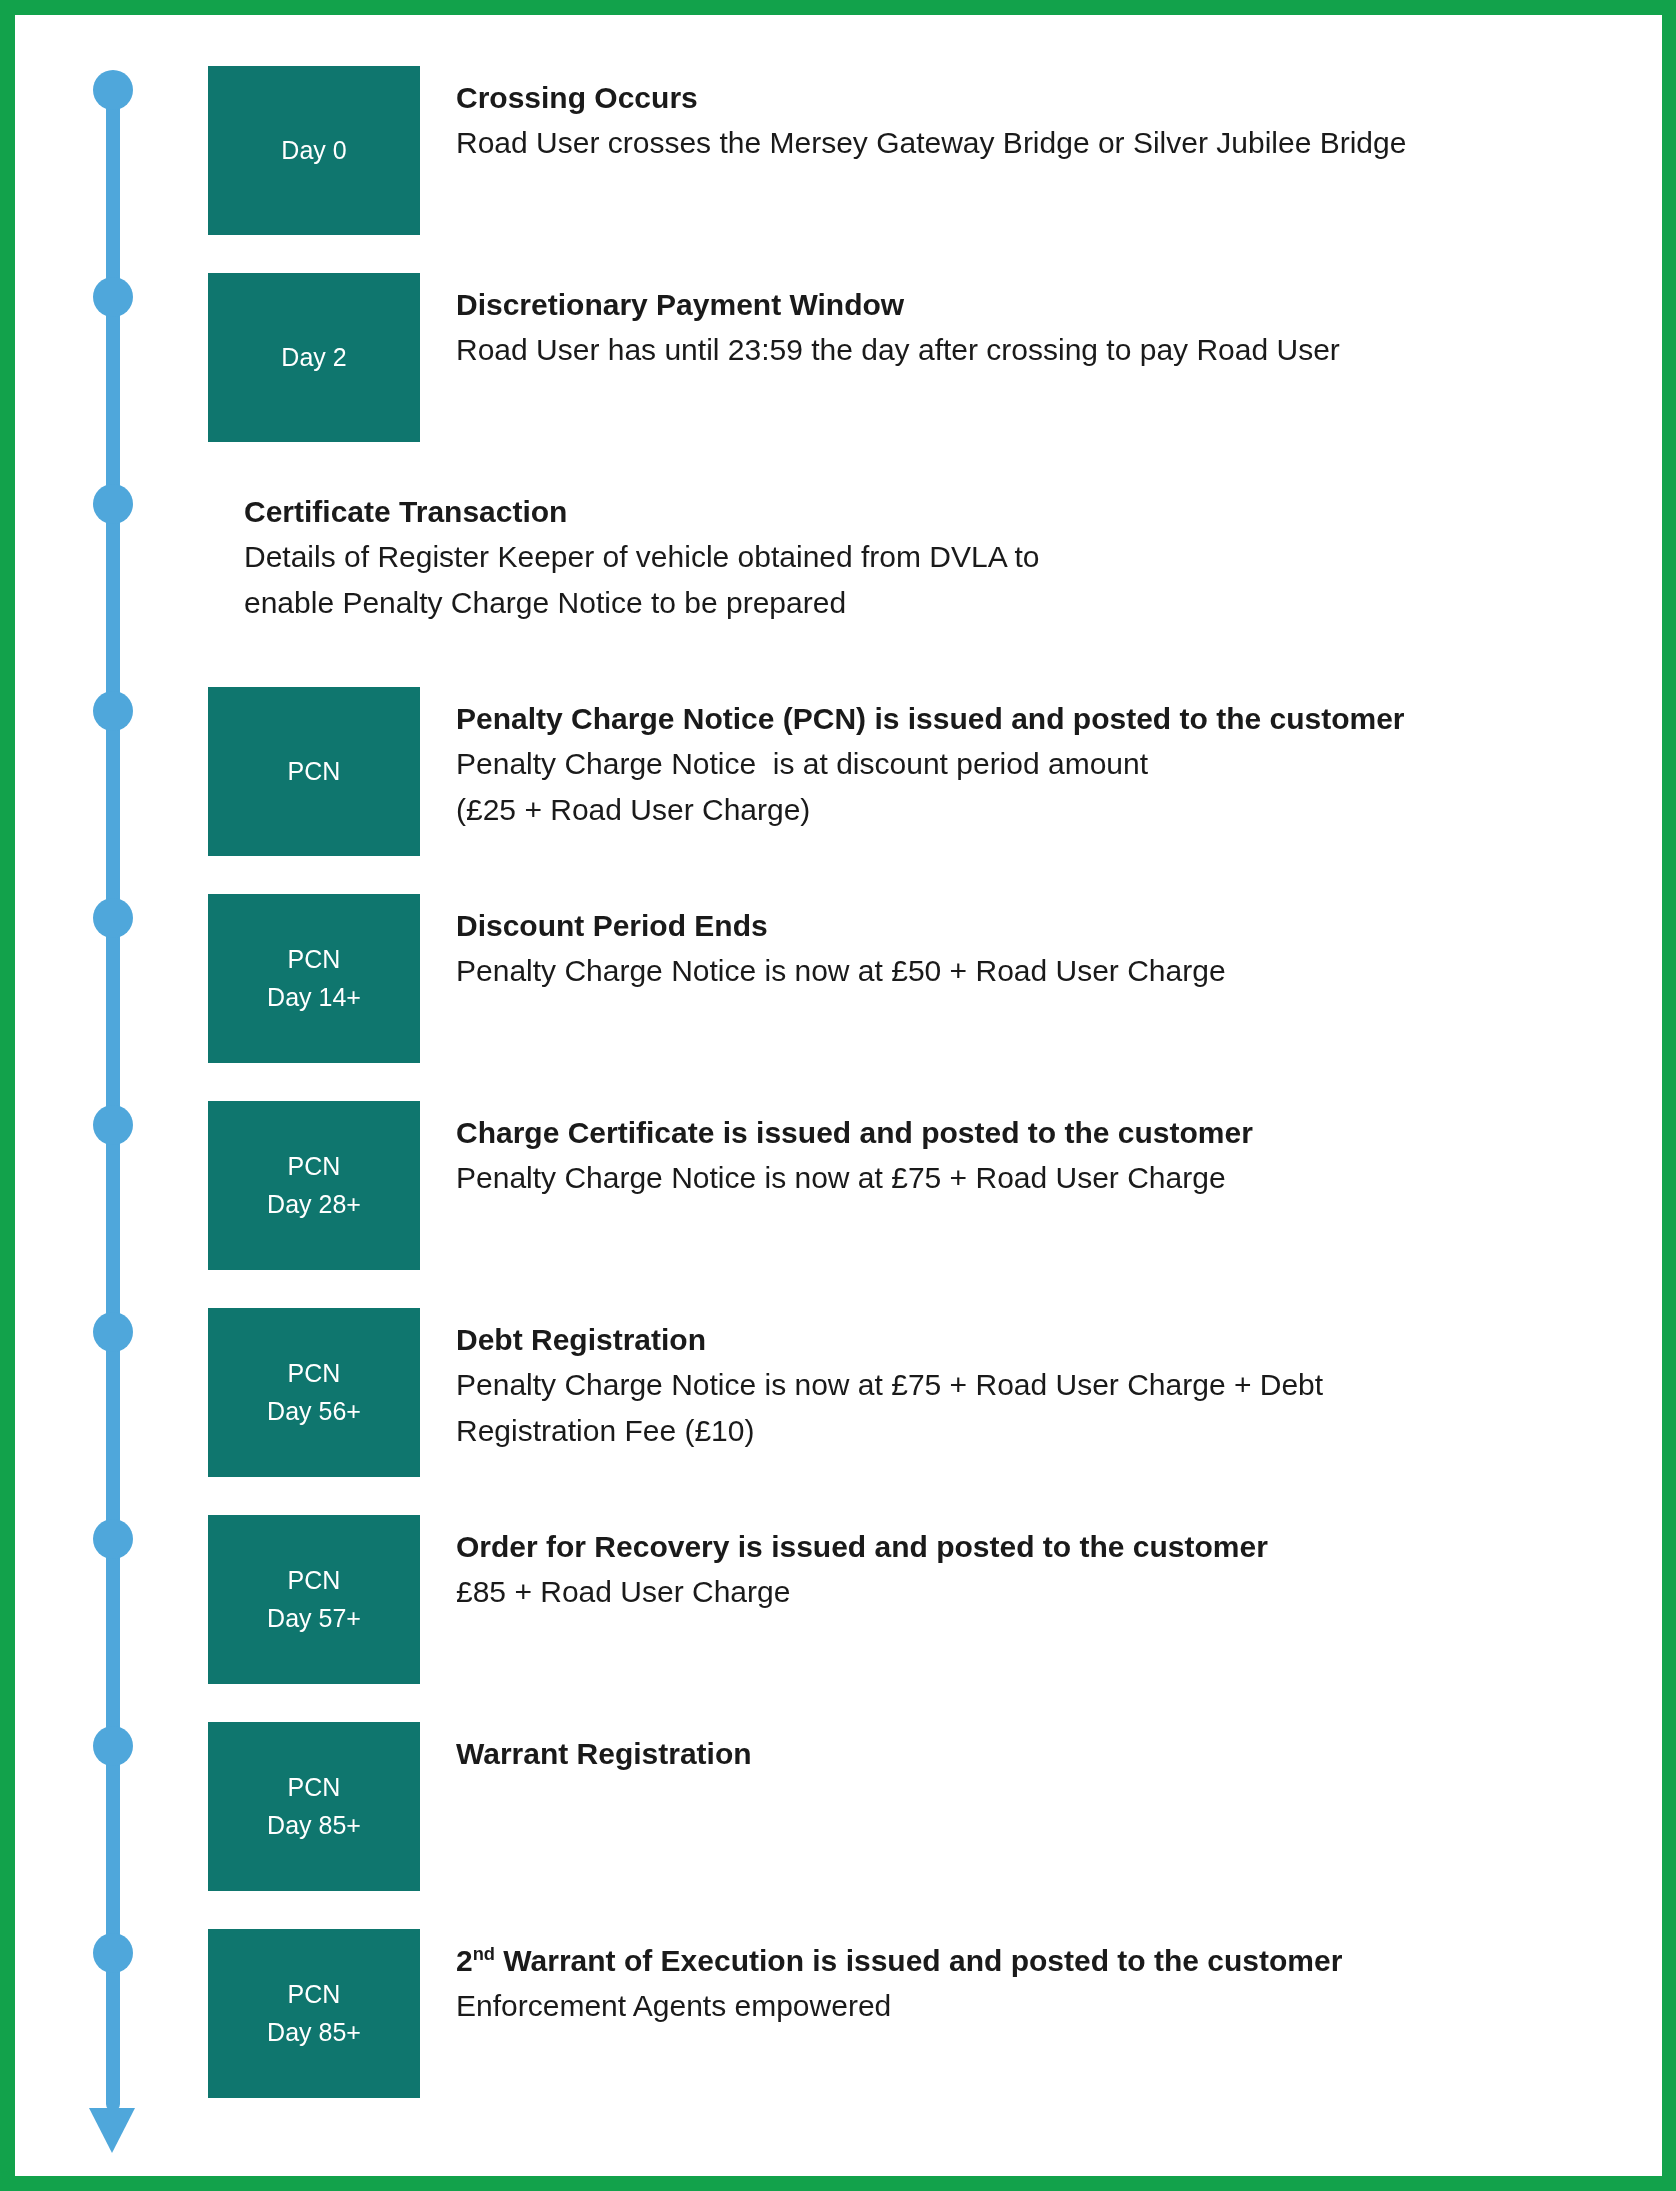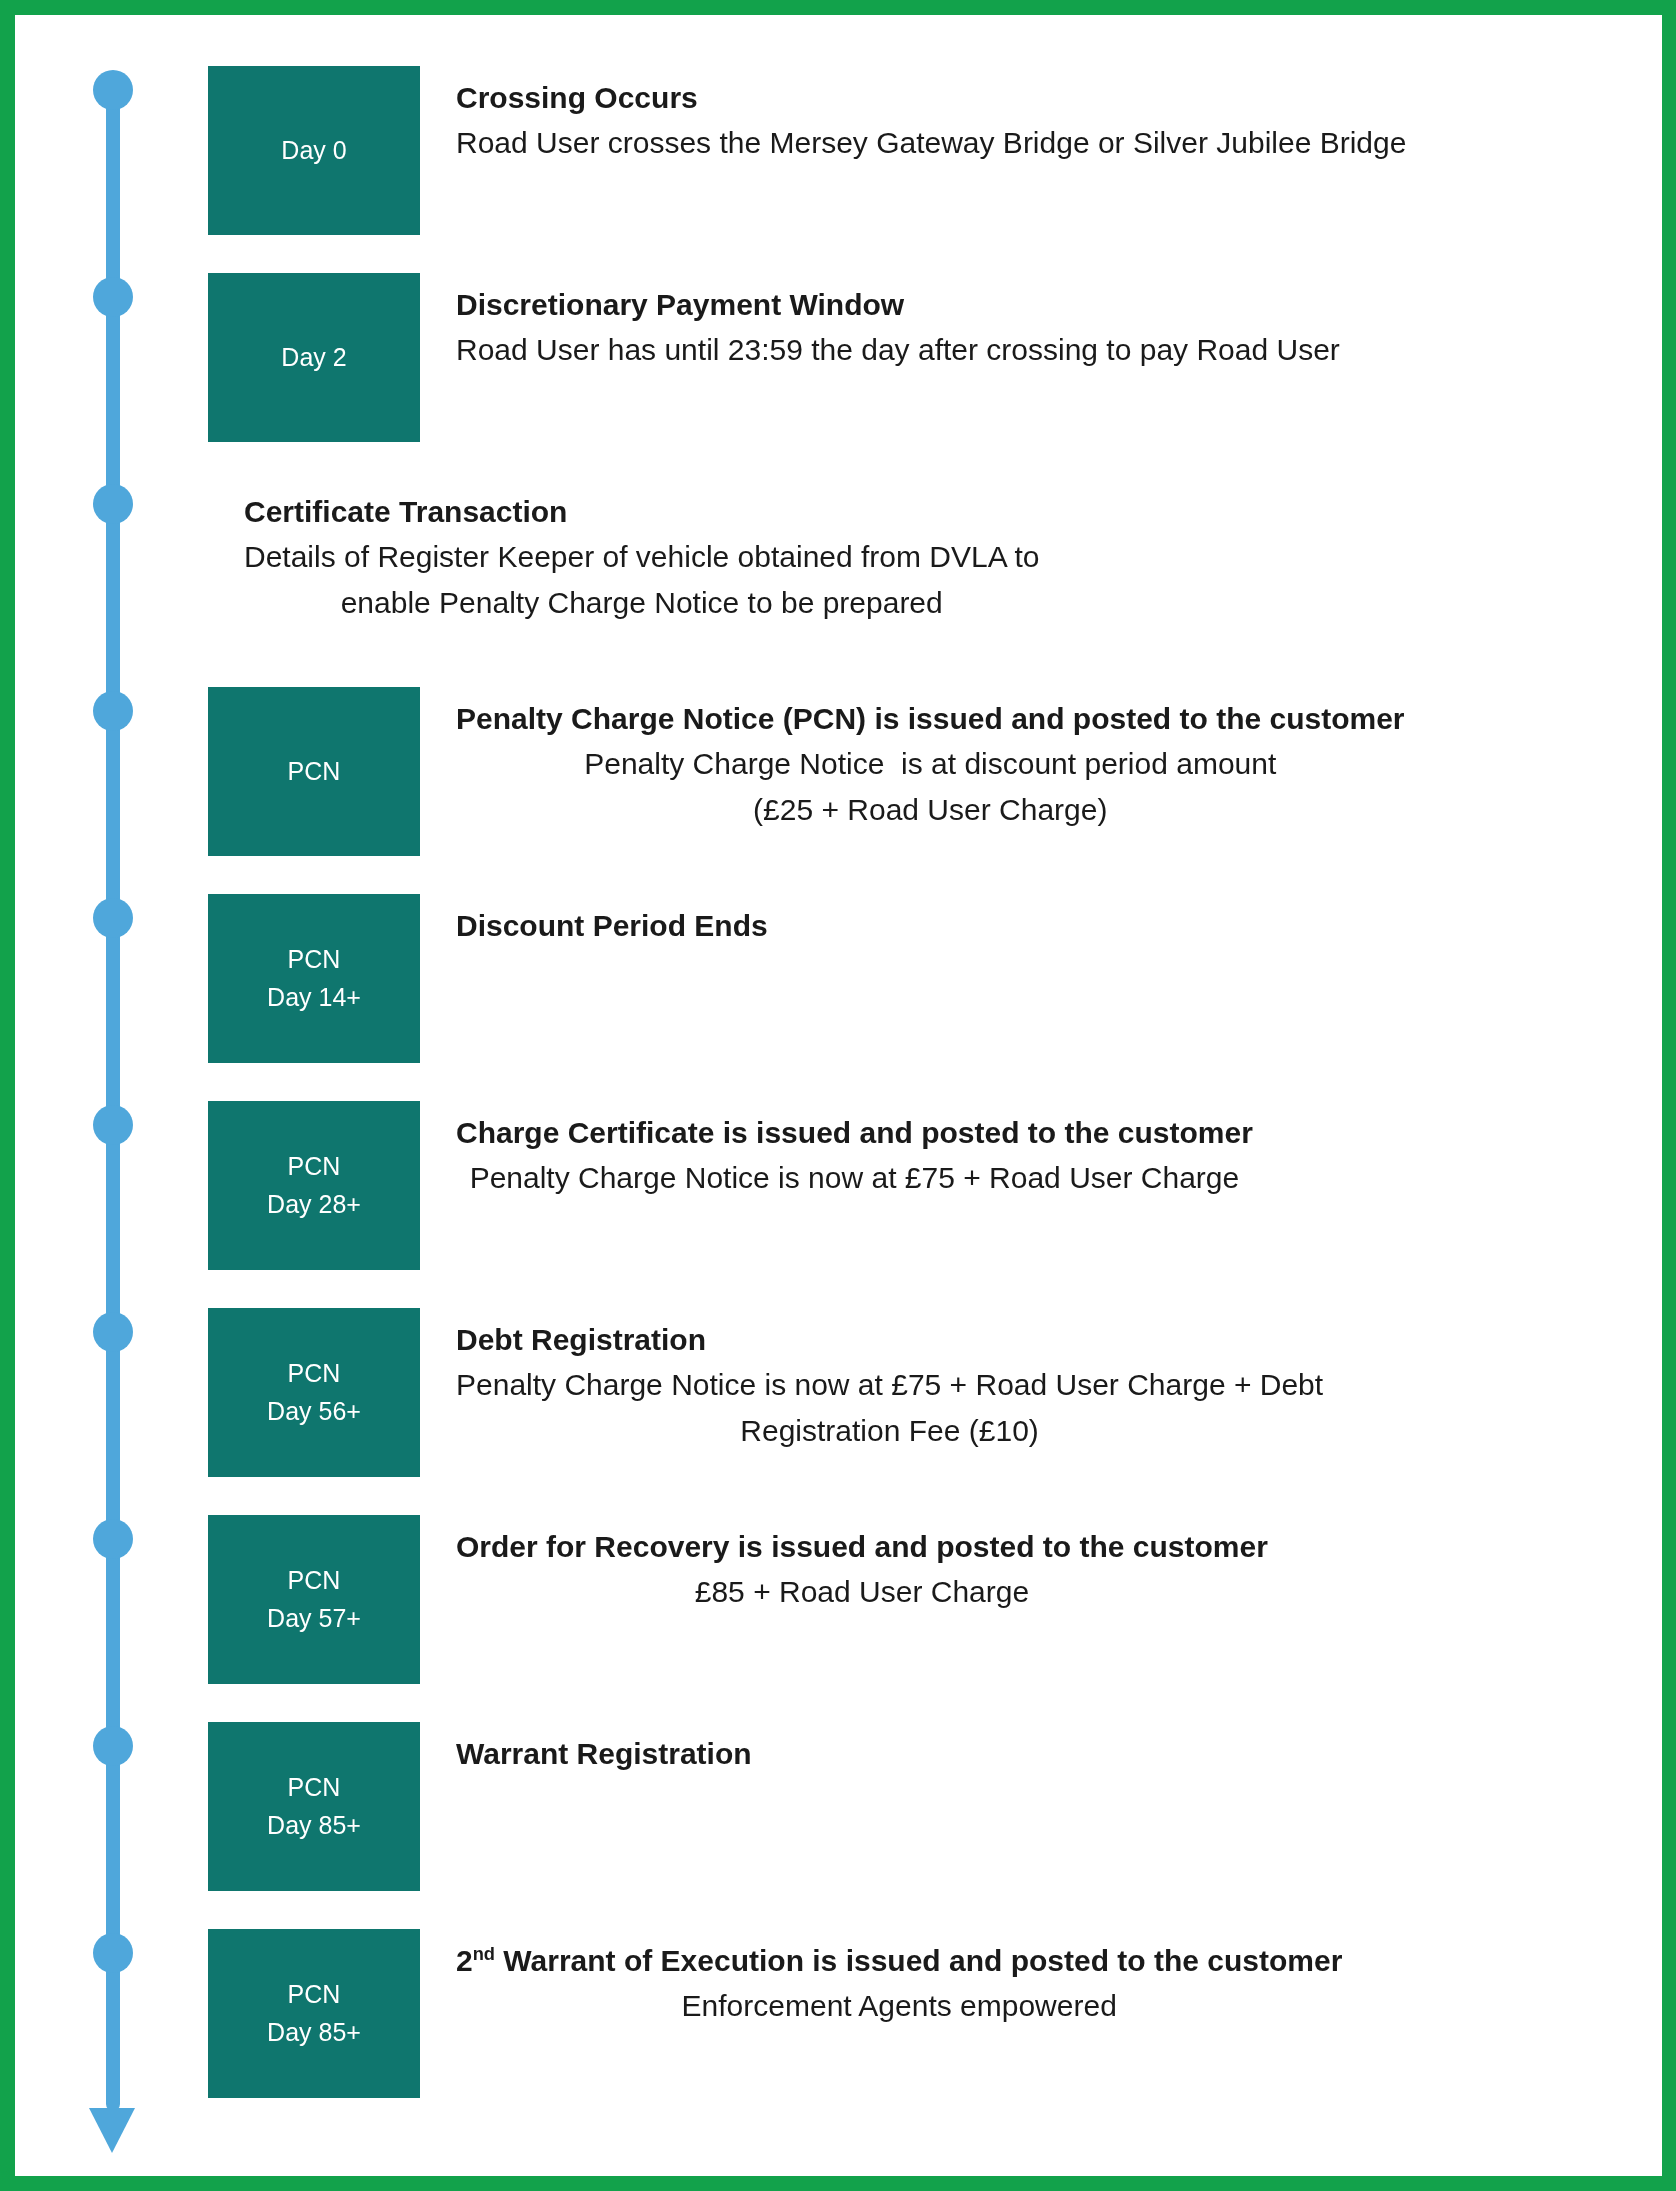--- a/index.html
+++ b/index.html
@@ -90,21 +90,20 @@
     line-height: 1.5;
     color: #1a1a1a;
     white-space: pre-wrap;
   }
 
   .body-line {
     font-size: 30px;
     line-height: 1.55;
     color: #1a1a1a;
     white-space: pre-wrap;
-    text-align: center;
   }
 
   sup.ordinal {
     font-size: 18.3px;
     vertical-align: super;
     line-height: 0;
   }
 </style>
 </head>
 <body>
@@ -164,20 +163,21 @@
     </div>
 
     <div class="row">
       <span class="dot"></span>
       <div class="box">
         <div>PCN</div>
         <div>Day 14+</div>
       </div>
       <div class="content">
         <div class="title">Discount Period Ends</div>
+        <div class="body-line">Penalty Charge Notice is now at £50 + Road User Charge</div>
         <div class="body-line"></div>
       </div>
     </div>
 
     <div class="row">
       <span class="dot"></span>
       <div class="box">
         <div>PCN</div>
         <div>Day 28+</div>
       </div>

